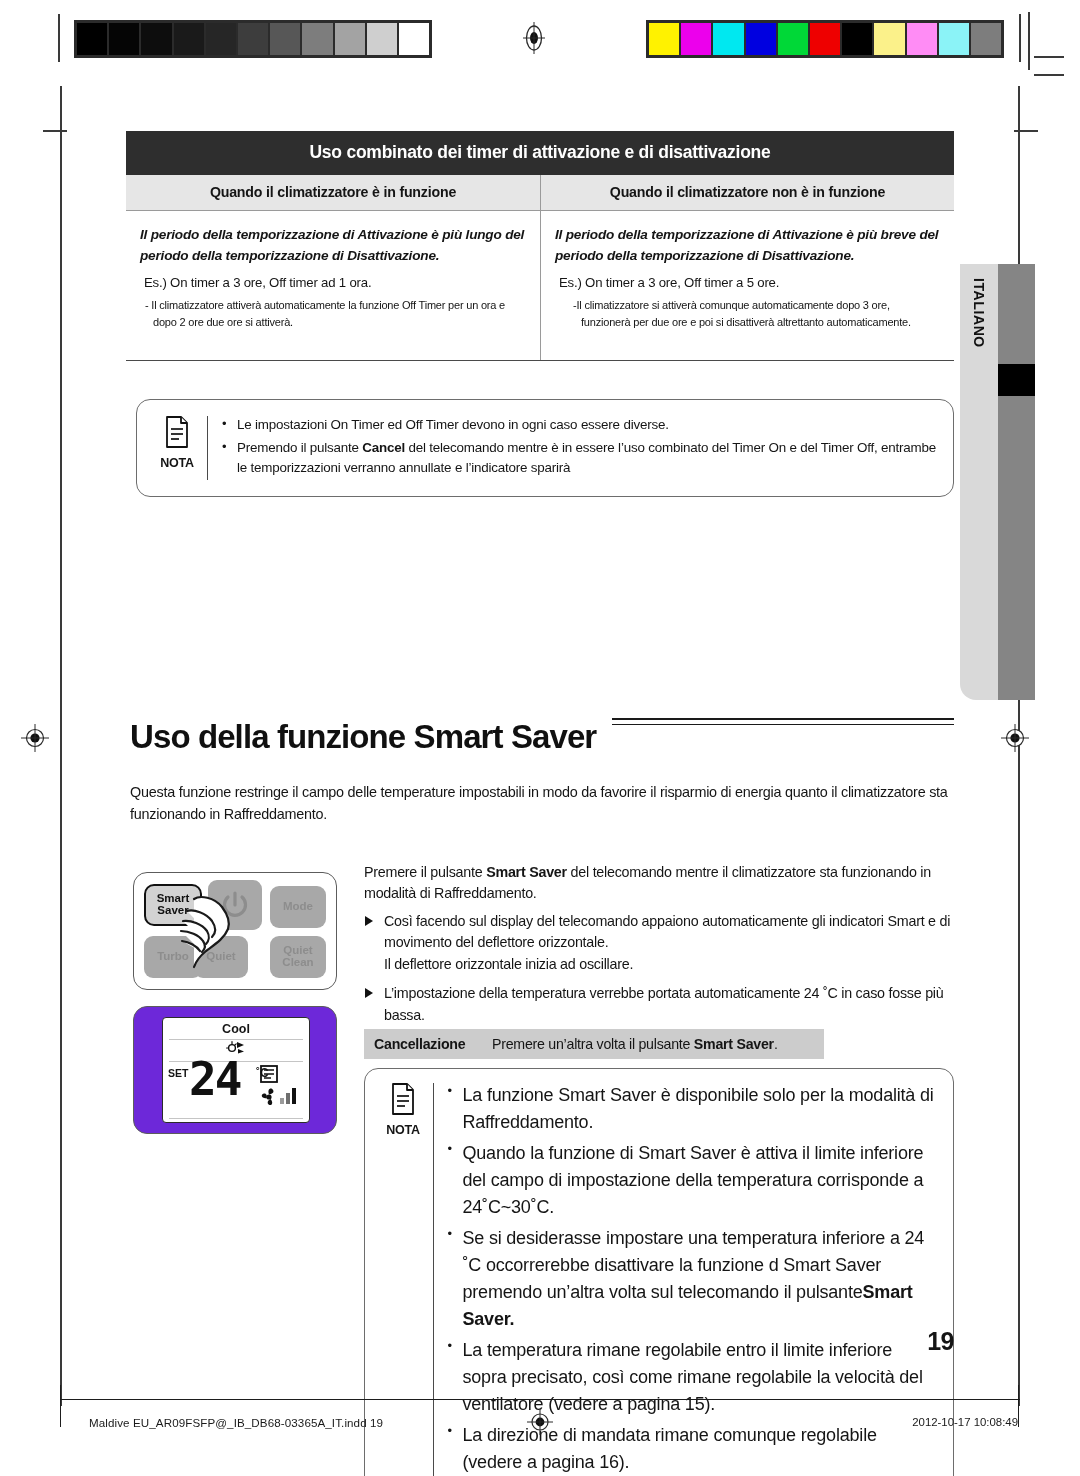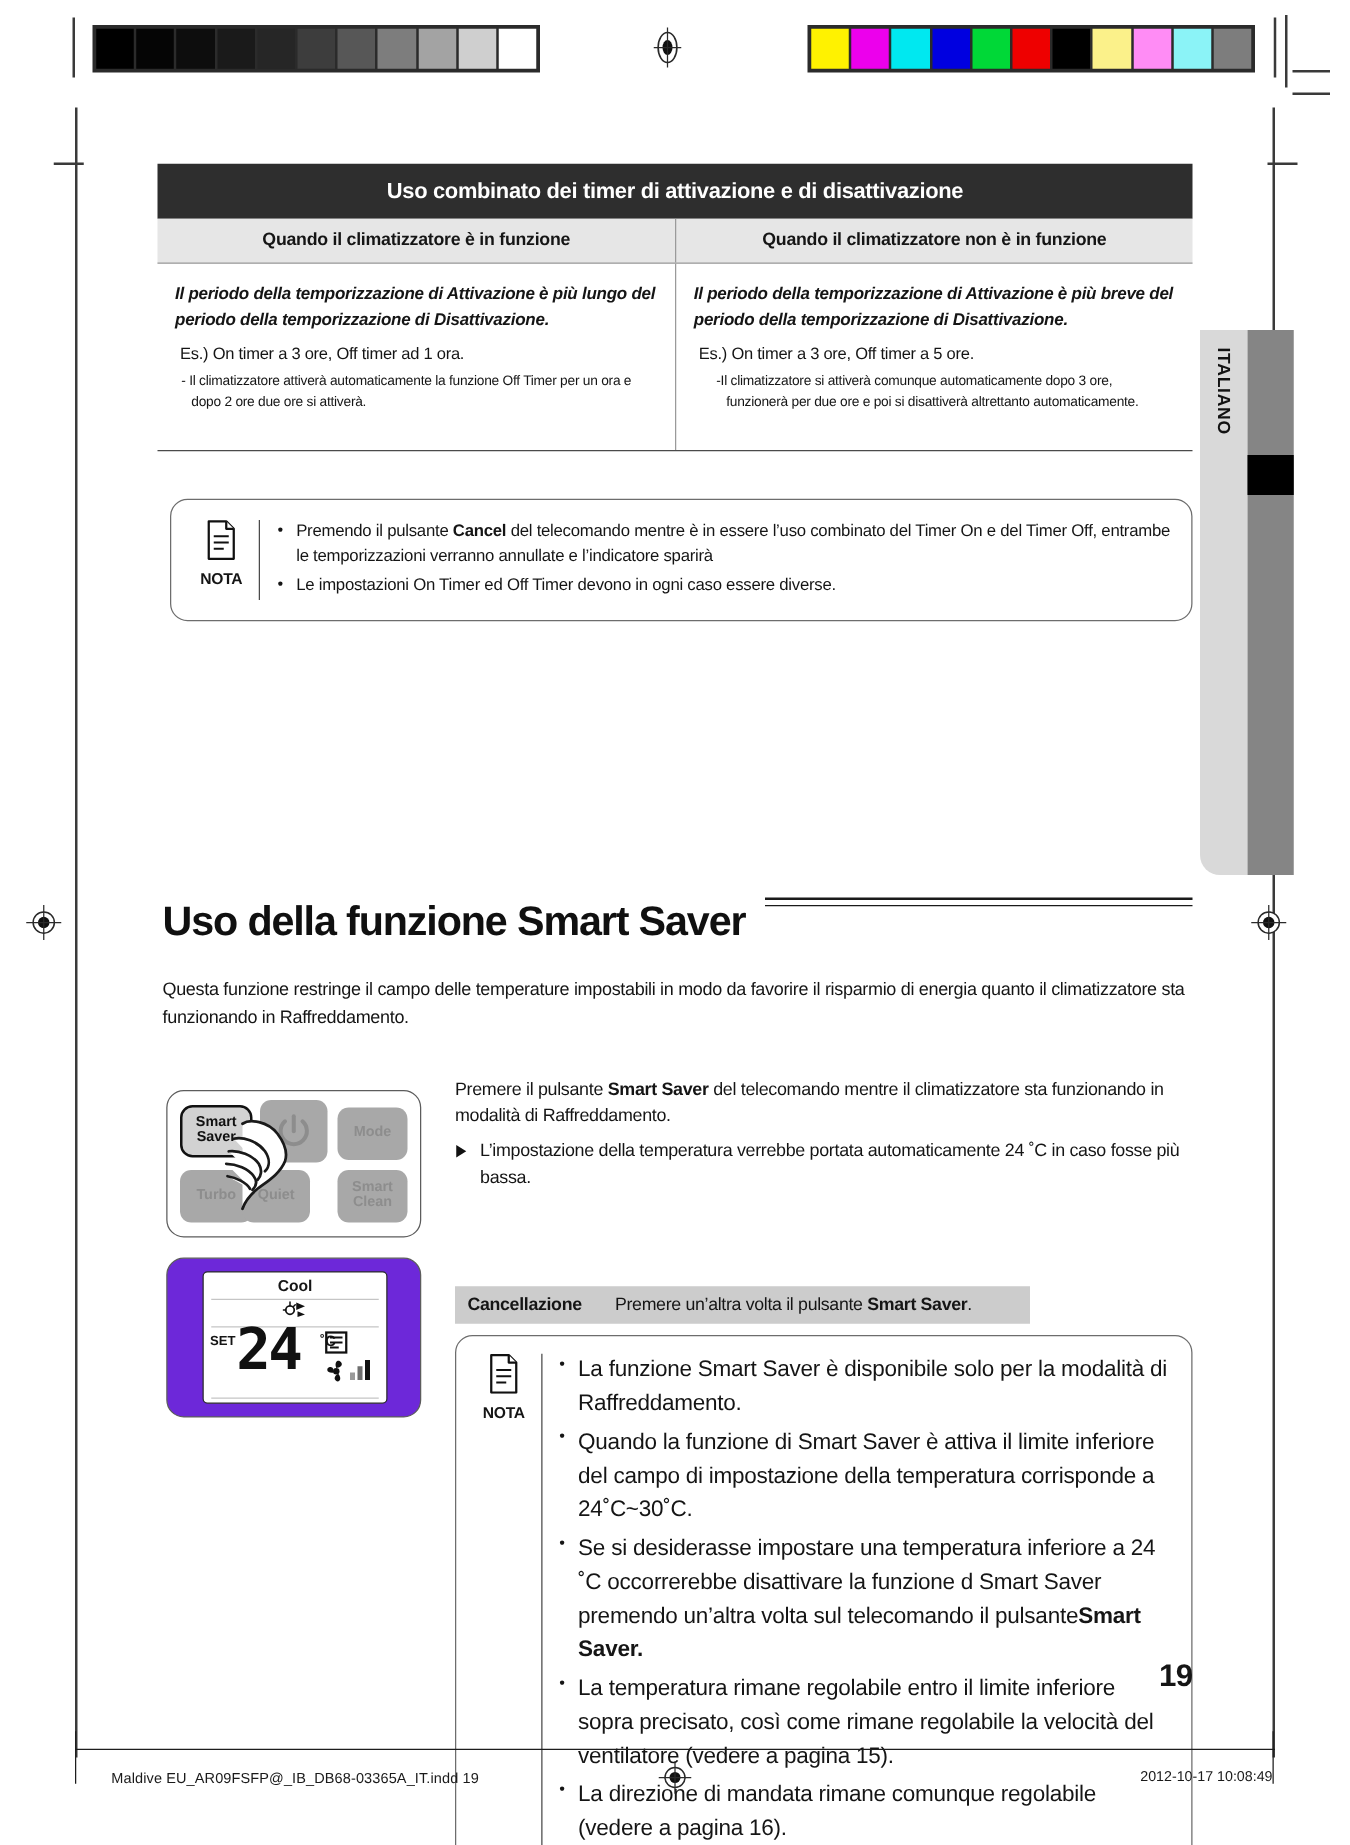--- a/index.html
+++ b/index.html
@@ -319,24 +319,24 @@
           <line x1="7" y1="13" x2="19" y2="13" stroke="#111" stroke-width="1.7"></line>
           <line x1="7" y1="18" x2="19" y2="18" stroke="#111" stroke-width="1.7"></line>
           <line x1="7" y1="23" x2="15" y2="23" stroke="#111" stroke-width="1.7"></line>
         </svg>
       </span>
       <span class="lbl">NOTA</span>
     </div>
     <div class="note-divider"></div>
     <div class="note-items">
       <div class="note-li">
+        <span>Le impostazioni On Timer ed Off Timer devono in ogni caso essere diverse.</span>
+      </div>
+      <div class="note-li">
         <span>Premendo il pulsante </span><b>Cancel</b><span>  del telecomando mentre è in essere l’uso combinato del Timer On e del Timer Off, entrambe le temporizzazioni verranno annullate e l’indicatore sparirà</span>
-      </div>
-      <div class="note-li">
-        <span>Le impostazioni On Timer ed Off Timer devono in ogni caso essere diverse.</span>
       </div>
     </div>
   </div>
 
   <div id="language-tab">
     <div class="tab-light"></div>
     <div class="tab-dark"></div>
     <div class="tab-marker"></div>
     <div class="tab-text">
       <span>ITALIANO</span>
@@ -353,21 +353,21 @@
     <div class="rbtn active" id="btn-smart-saver">Smart Saver</div>
     <div class="rbtn power" id="btn-power">
       <svg width="32" height="32" viewBox="0 0 32 32">
         <path d="M9 8 a10.5 10.5 0 1 0 14 0" fill="none" stroke="#8d8d8d" stroke-width="3.2" stroke-linecap="round"></path>
         <line x1="16" y1="4" x2="16" y2="16" stroke="#8d8d8d" stroke-width="3.2" stroke-linecap="round"></line>
       </svg>
     </div>
     <div class="rbtn dim" id="btn-mode">Mode</div>
     <div class="rbtn dim" id="btn-turbo">Turbo</div>
     <div class="rbtn dim" id="btn-quiet">Quiet</div>
-    <div class="rbtn dim" id="btn-auto-clean">Smart Clean</div>
+    <div class="rbtn dim" id="btn-auto-clean">Quiet Clean</div>
     <div id="hand-pointer">
       <svg width="100" height="82" viewBox="0 0 100 82">
         <g fill="#ffffff" stroke="#1a1a1a" stroke-width="2.2" stroke-linejoin="round" stroke-linecap="round">
           <path d="M24 6 C30 2 44 4 52 14 C58 22 60 30 58 36 C54 46 44 52 36 58 C30 63 26 68 24 74"></path>
           <path d="M17 18 C24 16 36 20 42 28 C46 34 46 40 42 44"></path>
           <path d="M13 28 C21 27 32 31 37 38 C40 43 39 48 36 51"></path>
           <path d="M11 38 C19 38 29 42 33 48 C36 52 35 56 32 59"></path>
           <path d="M12 48 C19 49 27 53 30 58"></path>
         </g>
       </svg>
@@ -416,20 +416,25 @@
         </span>
       </div>
       <div class="lcd-bottomrule"></div>
     </div>
   </div>
 
   <div id="instructions">
     <div class="para"><span>Premere il pulsante </span><b>Smart Saver</b><span> del telecomando mentre il climatizzatore sta funzionando in modalità di Raffreddamento.</span></div>
     <div class="arrow-li">
       <span class="tri"></span>
+      <span style="white-space:pre-line">Così facendo sul display del telecomando appaiono automaticamente gli indicatori Smart e di movimento del deflettore orizzontale.
+Il deflettore orizzontale inizia ad oscillare.</span>
+    </div>
+    <div class="arrow-li">
+      <span class="tri"></span>
       <span>L’impostazione della temperatura verrebbe portata automaticamente  24 ˚C in caso fosse più bassa.</span>
     </div>
   </div>
 
   <div id="cancellazione-bar">
     <span class="c-label">Cancellazione</span>
     <span class="c-value"><span>Premere un’altra volta  il pulsante </span><b>Smart Saver</b><span>.</span></span>
   </div>
 
   <div id="note-smartsaver" class="note-box">

